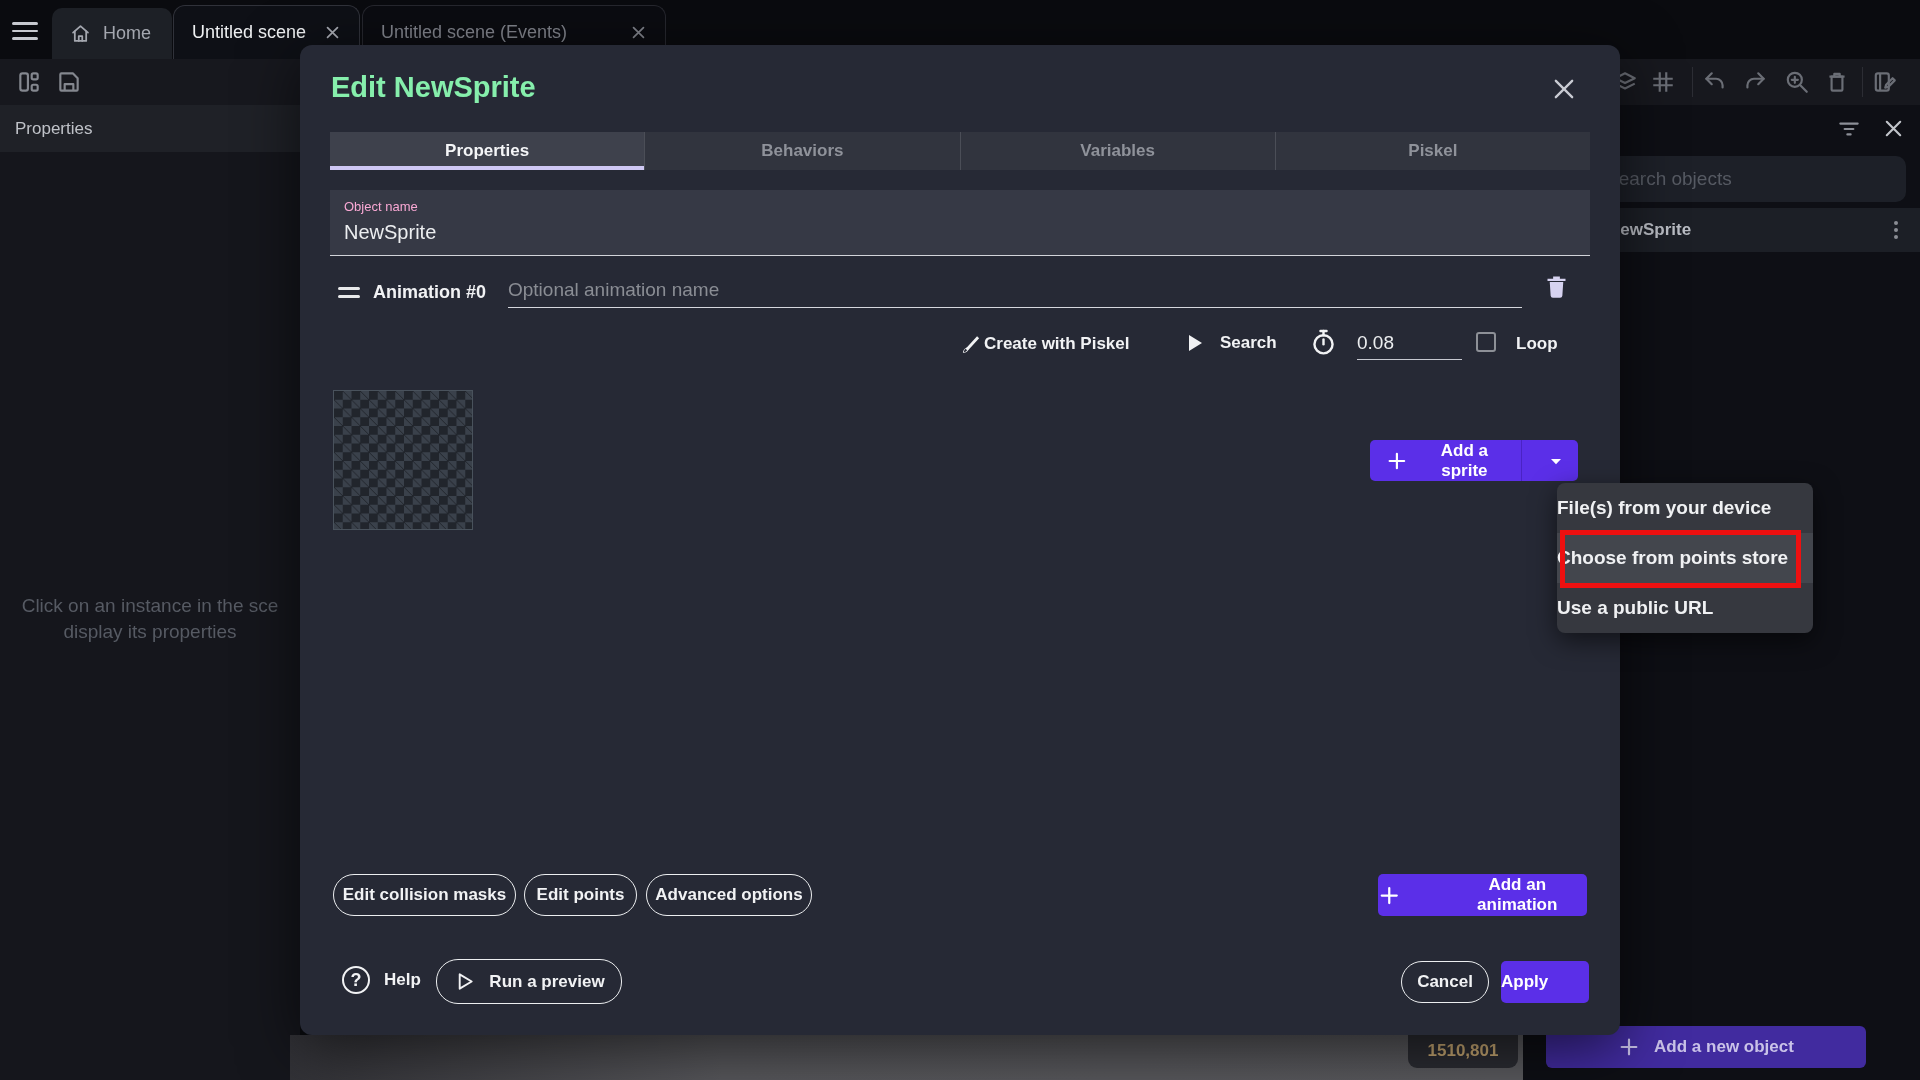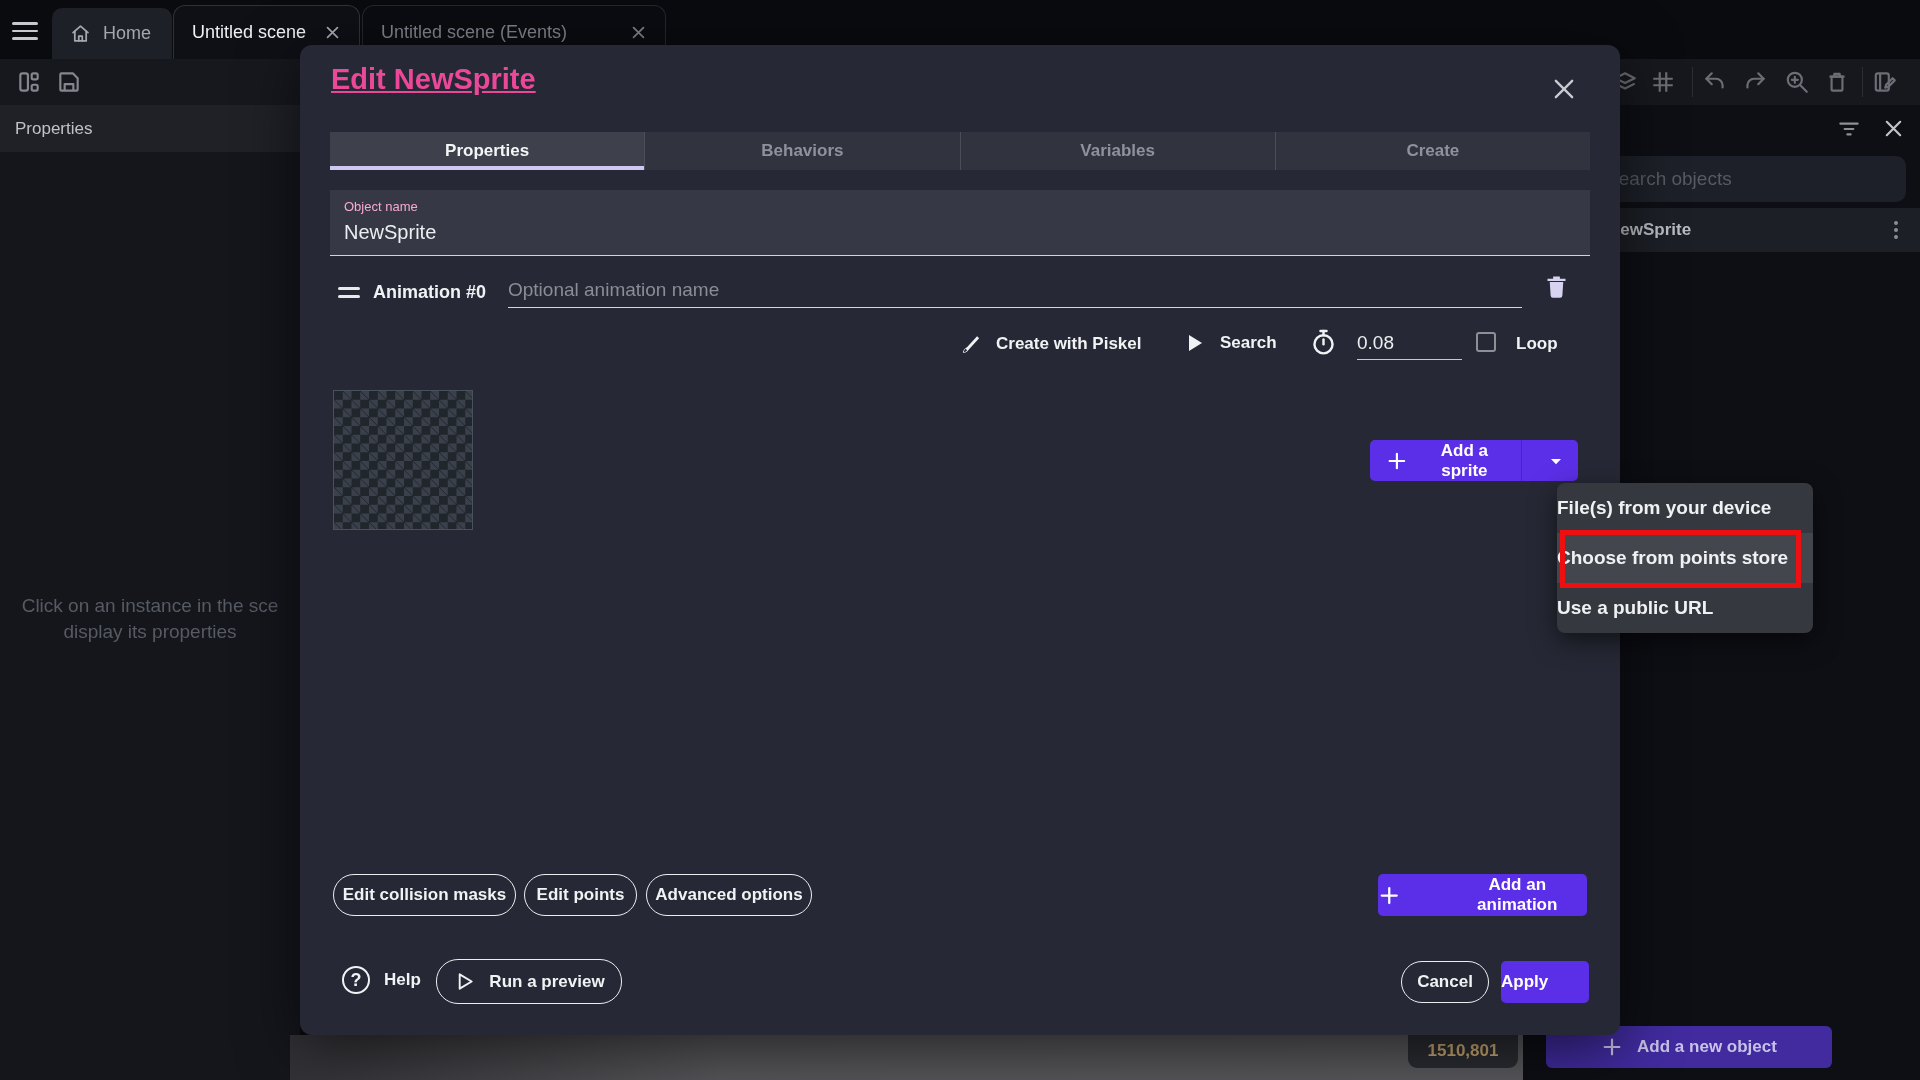--- a/index.html
+++ b/index.html
@@ -31,25 +31,25 @@
   #canvas-strip { left:290px; top:1035px; width:1233px; height:45px; background:linear-gradient(to right,#323237 0%, #57575b 35%, #59595d 100%); }
   #coords-badge { left:1408px; top:1018px; width:110px; height:50px; background:#2b2c32; border-radius:9px; color:#c9a973; font-weight:700; font-size:17px; display:flex; align-items:flex-end; justify-content:center; padding-bottom:7px; z-index:5; }
 
   
   #rightpanel { left:1523px; top:105px; width:397px; height:975px; background:#0e0f15; }
   #search-box { left:17px; top:51px; width:366px; height:46px; background:#1d2028; border-radius:10px; }
   #search-box input { width:100%; height:100%; background:transparent; border:none; outline:none; color:#c6c9cf; font-size:19px; font-family:inherit; padding-left:66px; }
   #search-box input::placeholder { color:#565a63; }
   #object-row { left:0; top:103px; width:397px; height:44px; background:#1c1f26; display:flex; align-items:center; }
   .dots i { display:block; width:4px; height:4px; border-radius:50%; background:#8a8d94; margin:3px 0; }
-  #add-object-btn { left:23px; top:921px; width:286px; height:42px; background:var(--accent-dim); border:none; border-radius:6px; color:#c9c2e8; font-weight:700; font-size:17px; display:flex; align-items:center; justify-content:center; gap:14px; font-family:inherit; cursor:pointer; }
+  #add-object-btn { left:23px; top:921px; width:320px; height:42px; background:var(--accent-dim); border:none; border-radius:6px; color:#c9c2e8; font-weight:700; font-size:17px; display:flex; align-items:center; justify-content:center; gap:14px; font-family:inherit; cursor:pointer; }
 
   
   #dialog { left:300px; top:45px; width:1320px; height:990px; background:#262935; border-radius:12px; box-shadow:0 14px 60px rgba(0,0,0,.6); z-index:10; }
-  #dialog-title { left:31px; top:18px; font-size:29px; font-weight:700; color:#ec4899;text-decoration:underline; }
+  #dialog-title { left:31px; top:26px; font-size:29px; font-weight:700; color:#86efac; }
   #dialog-close { left:1250px; top:30px; width:30px; height:30px; color:#c9cbd3; cursor:pointer; }
   #dlg-tabbar { left:30px; top:87px; width:1260px; height:38px; background:#31343e; display:flex; }
   .dlg-tab { flex:1; display:flex; align-items:center; justify-content:center; font-size:17px; font-weight:700; color:#8f929a; border-right:1px solid #4b4e57; cursor:pointer; position:relative; }
   .dlg-tab:last-child { border-right:none; }
   .dlg-tab.active { background:#3e414c; color:#f4f5f7; }
   .dlg-tab.active::after { content:""; position:absolute; left:0; bottom:0; width:100%; height:4px; background:var(--tab-underline); }
 
   #objname-field { left:30px; top:145px; width:1260px; height:66px; background:#363945; border-bottom:1.5px solid #d2d4da; cursor:text; }
   #objname-field .flabel { position:absolute; left:14px; top:9px; font-size:13px; color:#f9a8d4; }
   #objname-field .fvalue { position:absolute; left:14px; top:31px; font-size:20px; color:#eceef0; }
@@ -235,42 +235,42 @@
       <div class="dlg-tab active">
           <span>Properties</span>
         </div>
       <div class="dlg-tab">
           <span>Behaviors</span>
         </div>
       <div class="dlg-tab">
           <span>Variables</span>
         </div>
       <div class="dlg-tab">
-          <span>Create</span>
+          <span>Piskel</span>
         </div>
     </div>
 
     <div id="objname-field" class="abs">
       <span class="flabel">Object name</span>
       <span class="fvalue">NewSprite</span>
     </div>
 
     <div class="abs" style="left:38px;top:242px;">
       <div style="width:22px;height:3px;background:#e8e9eb;border-radius:2px;margin-bottom:5px;"></div>
       <div style="width:22px;height:3px;background:#e8e9eb;border-radius:2px;"></div>
     </div>
     <div class="abs bold-lbl" style="left:73px;top:237px;font-size:18px;">Animation #0</div>
     <input class="abs underline-input" style="left: 208px; top: 227px; width: 1014px; height: 36px;" type="text" placeholder="Optional animation name">
     <div class="abs" style="left:1243px;top:228px;color:#d6d2f0;">
       <svg class="ic" width="27" height="27" viewBox="0 0 24 24" fill="currentColor">
           <path d="M9 3h6v2h5v2H4V5h5zM6 8h12l-.8 12.2A2 2 0 0 1 15.2 22H8.8a2 2 0 0 1-2-1.8z"></path>
         </svg>
     </div>
 
-    <div class="abs" style="left:658px;top:286px;display:flex;align-items:center;gap:12px;">
+    <div class="abs" style="left:658px;top:286px;display:flex;align-items:center;gap:0;">
       <svg class="ic" width="26" height="26" viewBox="0 0 24 24" fill="#f1f2f4">
           <path d="M4.5 20c.4-2.6 1.3-3.2 2.8-4.3q.6-.4 1.2-1L17.6 4.9l1.9 1.9-9.1 9.7q-.5.6-1 1.2c-1.1 1.5-1.7 2.4-4.9 2.3zM5.5 19.4c1.6-.1 2-.5 2.9-1.7l-1.4-1.3c-1 .9-1.3 1.4-1.5 3z"></path>
         </svg>
       <span class="bold-lbl">Create with Piskel</span>
     </div>
     <div class="abs" style="left:882px;top:286px;display:flex;align-items:center;gap:14px;">
       <svg class="ic" width="24" height="24" viewBox="0 0 24 24" fill="#f1f2f4">
           <path d="M7 4v16l13-8z"></path>
         </svg>
       <span class="bold-lbl">Search</span>

